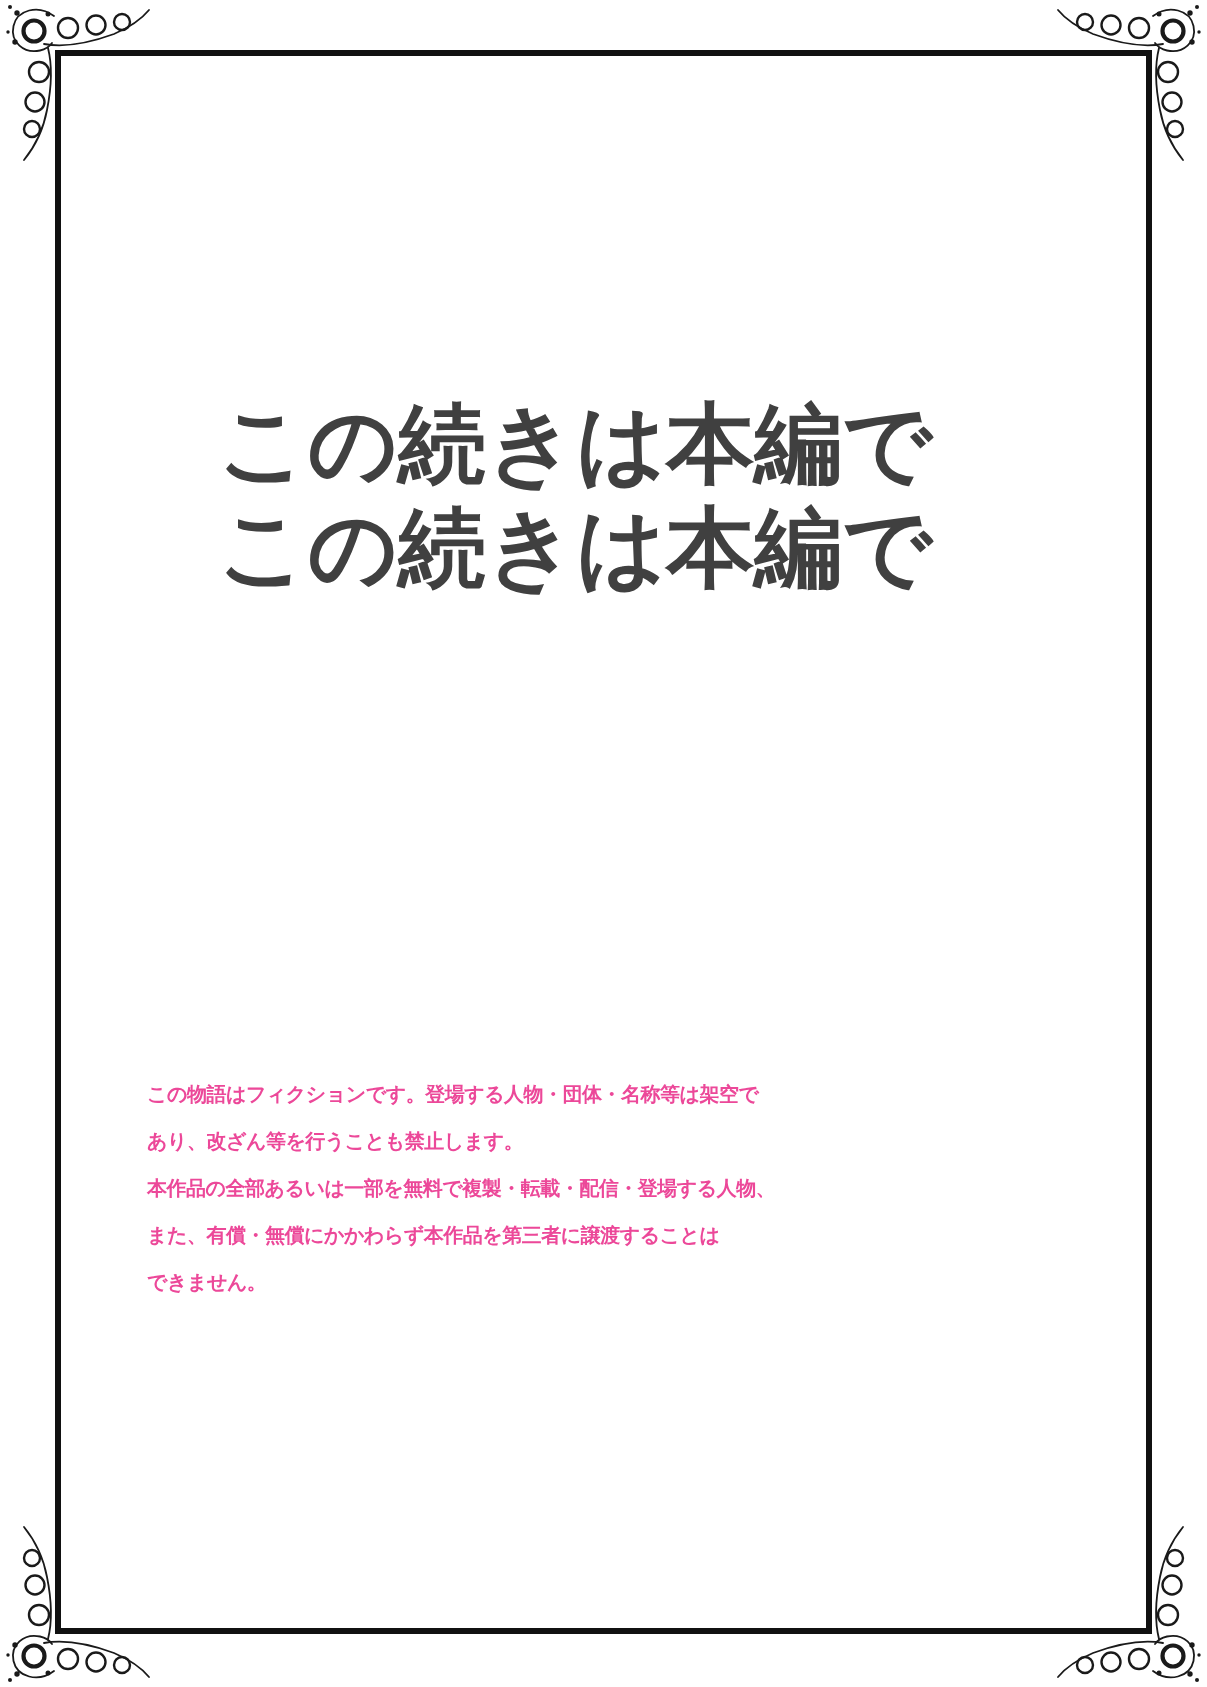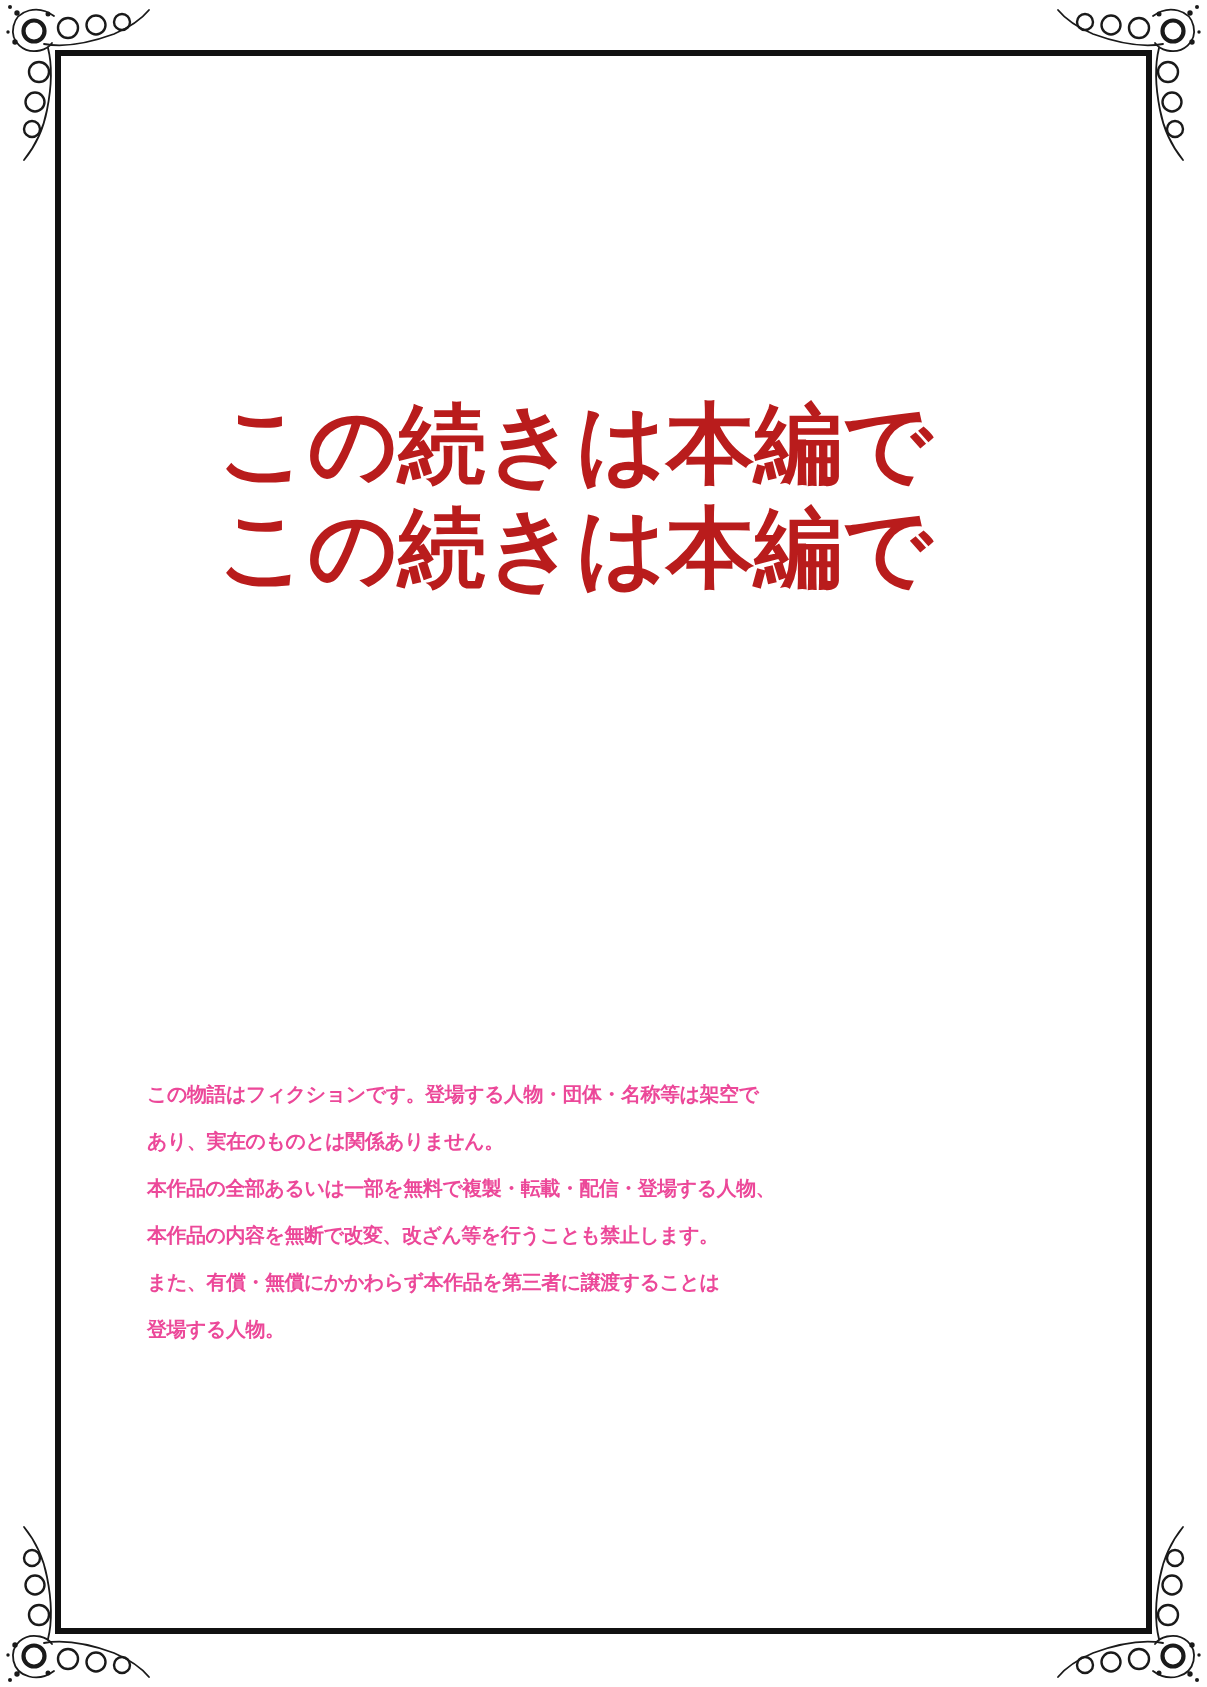--- a/index.html
+++ b/index.html
@@ -22,21 +22,21 @@
     border: 6px solid #111111;
     background: #ffffff;
   }
   
   .title {
     position: absolute;
     left: 157px; top: 336px;
     font-size: 88px;
     line-height: 104px;
     font-weight: 900;
-    color: #b91c1c;
+    color: #404040;
     letter-spacing: 0px;
     white-space: nowrap;
   }
   
   .disclaimer {
     position: absolute;
     left: 86px; top: 1015px;
     font-size: 20px;
     line-height: 47px;
     font-weight: 700;
@@ -105,21 +105,20 @@
 
   <div class="frame">
 
     <div class="title">
       <div>この続きは本編で</div>
       <div>この続きは本編で</div>
     </div>
 
     <div class="disclaimer">
       <div>この物語はフィクションです。登場する人物・団体・名称等は架空で</div>
-      <div>あり、実在のものとは関係ありません。</div>
+      <div>あり、改ざん等を行うことも禁止します。</div>
       <div>本作品の全部あるいは一部を無料で複製・転載・配信・登場する人物、</div>
-      <div>本作品の内容を無断で改変、改ざん等を行うことも禁止します。</div>
       <div>また、有償・無償にかかわらず本作品を第三者に譲渡することは</div>
-      <div>登場する人物。</div>
+      <div>できません。</div>
     </div>
 
   </div>
 </div>
 
 </body></html>

